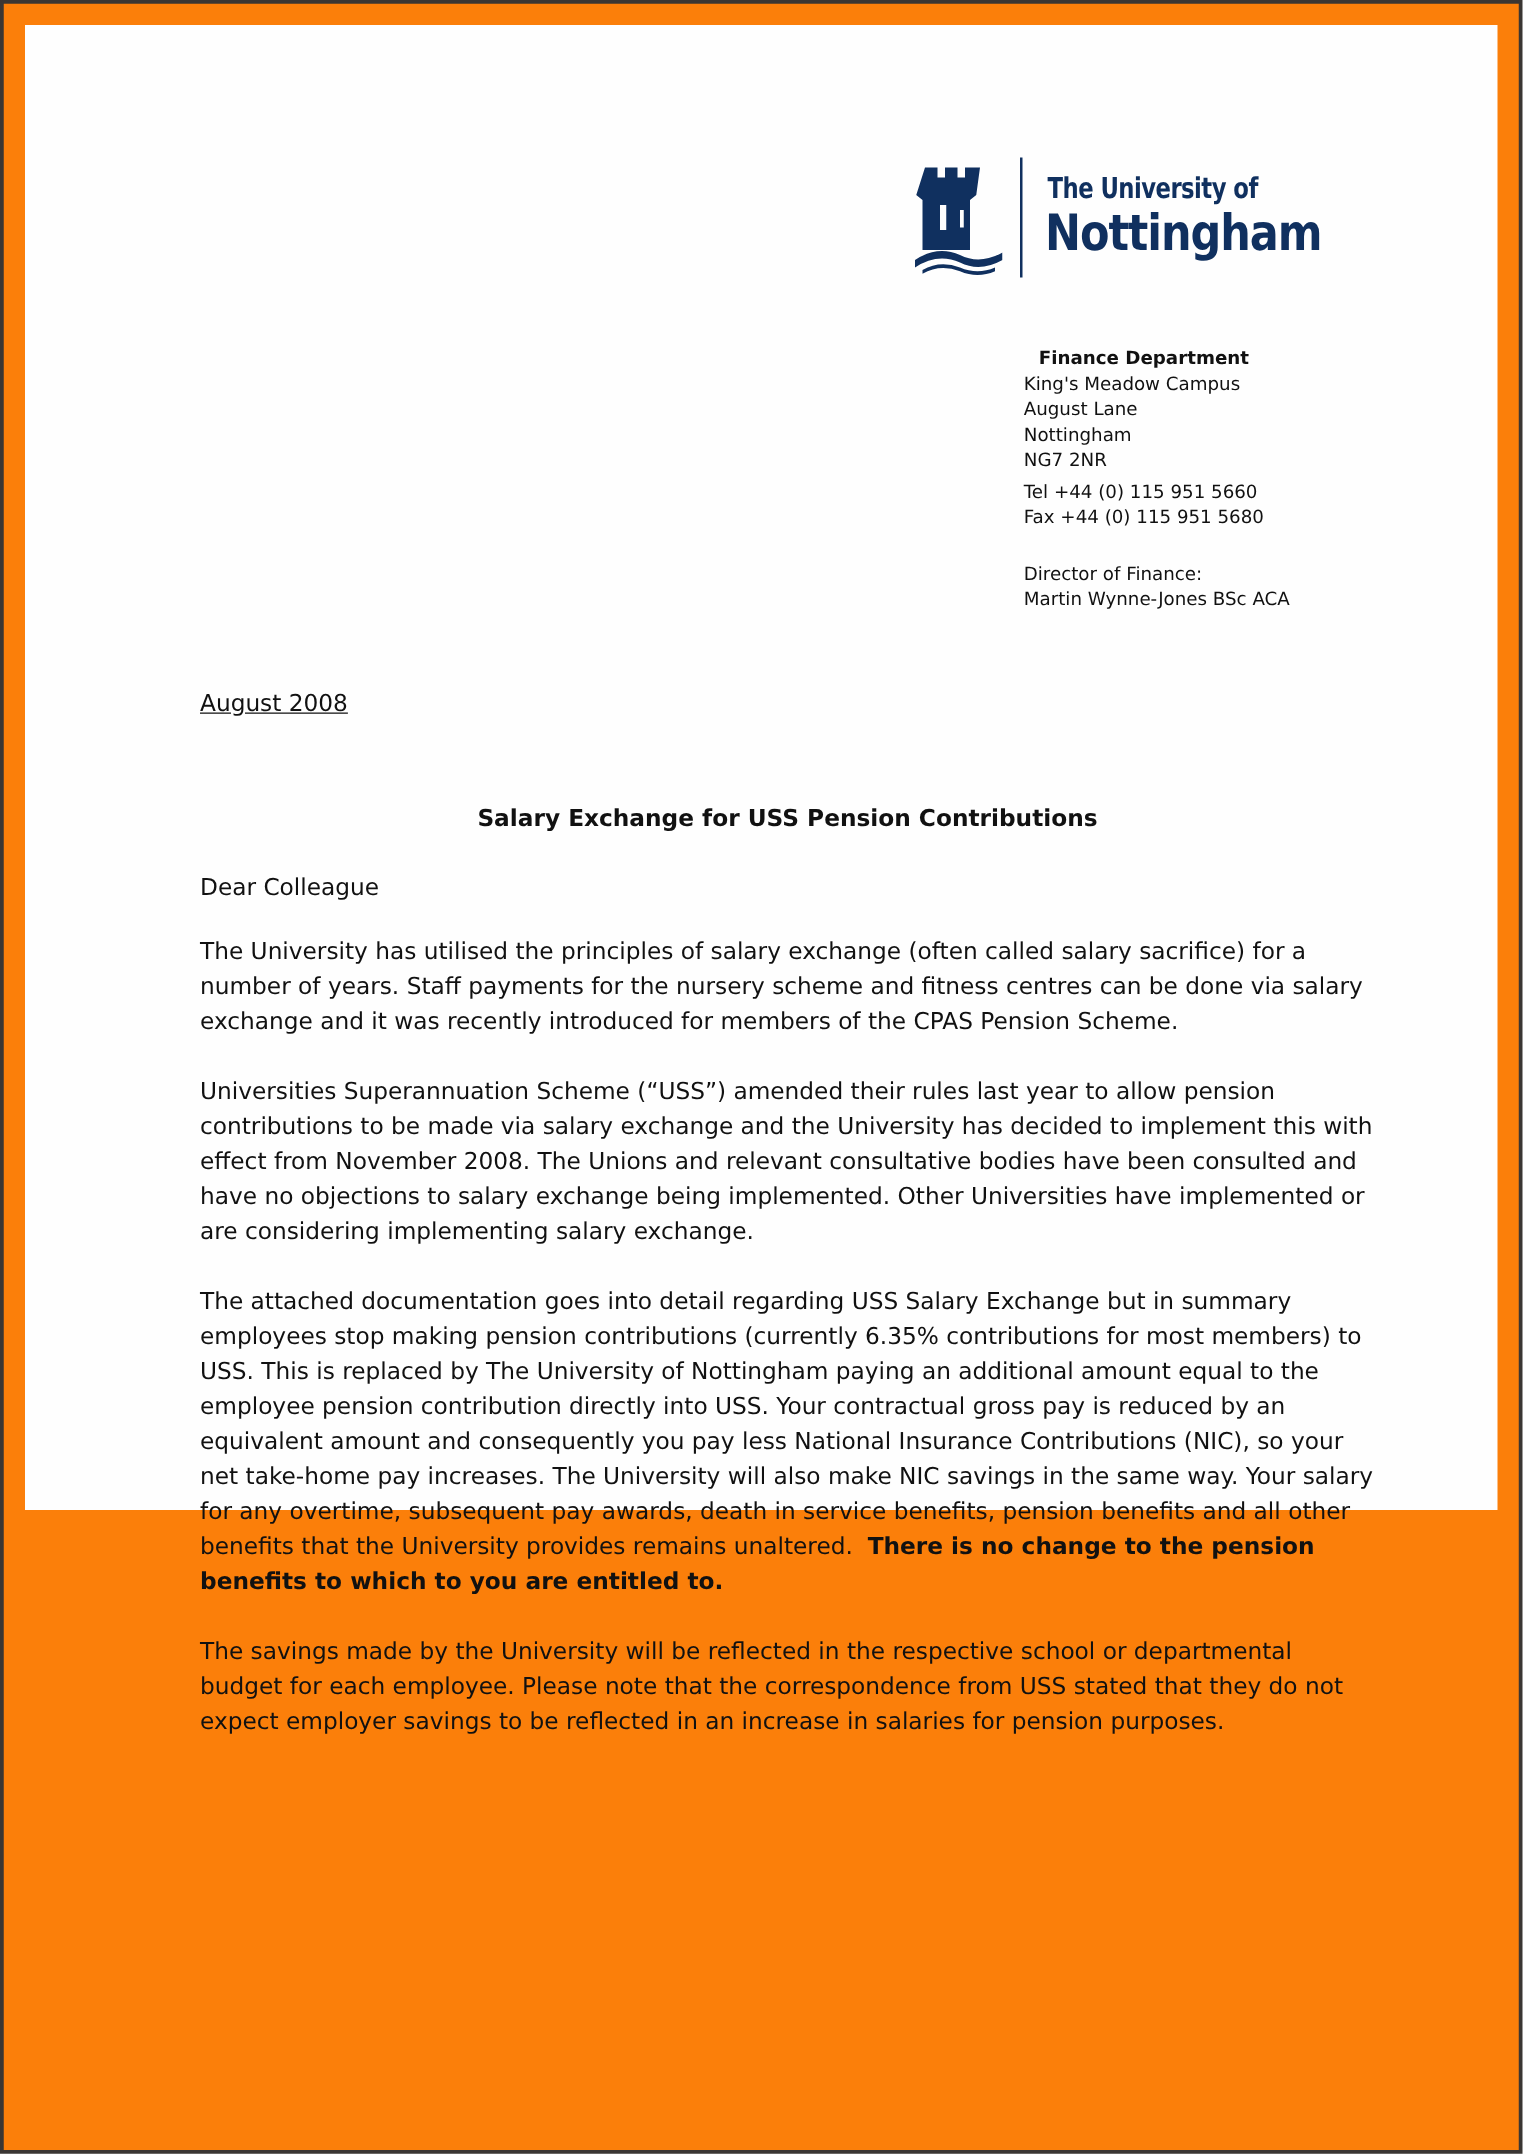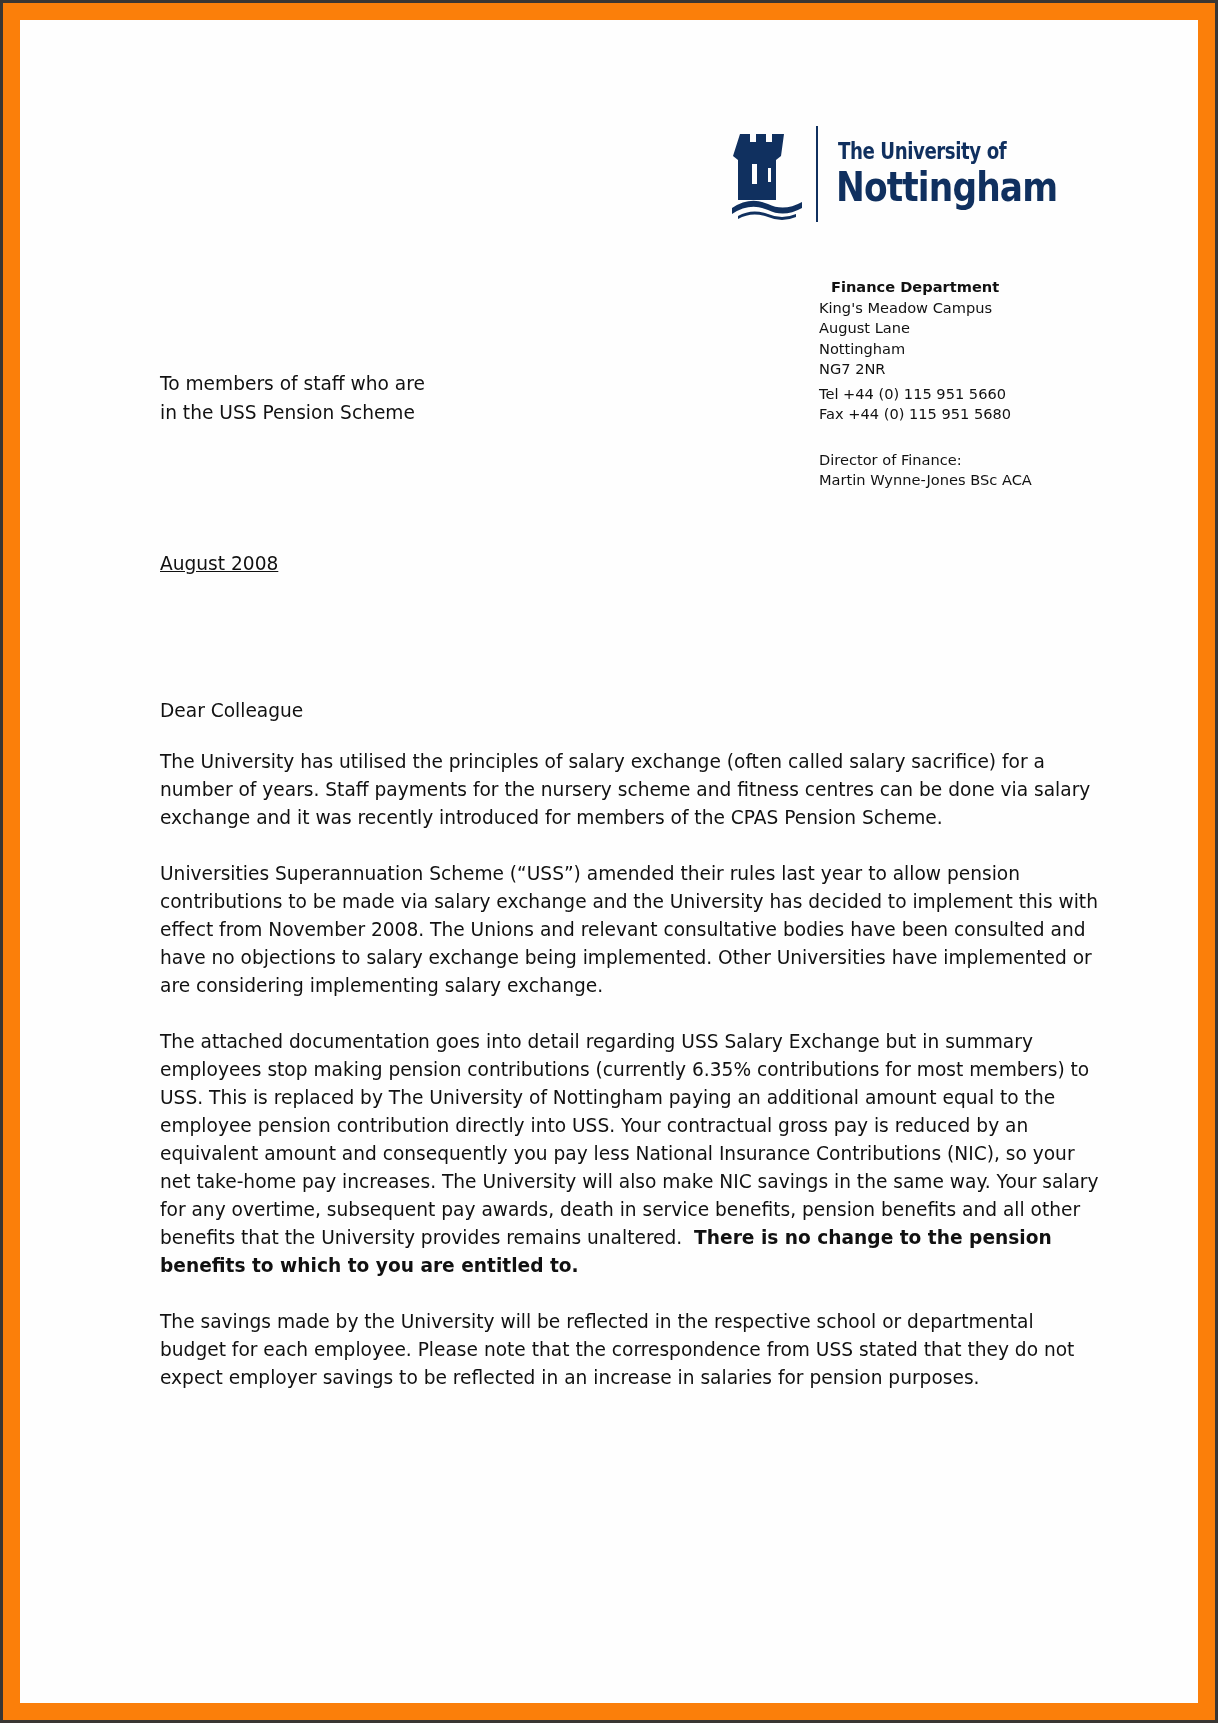--- a/index.html
+++ b/index.html
@@ -8,21 +8,21 @@
     background: #3a3633;
     position: relative;
     overflow: hidden;
     font-family: "DejaVu Sans", sans-serif;
   }
   .frame {
     position: absolute; left: 3px; top: 3px; right: 3px; bottom: 3px;
     background: #fb7f0a;
   }
   .page {
-    position: absolute; left: 20px; top: 20px; width: 1178px; height: 1683px;
+    position: absolute; left: 20px; top: 20px; width: 1178px; height: 1188px;
     background: #fefefe;
     color: #111;
   }
   .logo {
     position: absolute; left: 712px; top: 88px; width: 350px; height: 120px;
   }
   .logo .crest { position: absolute; left: 0; top: 20px; width: 70px; height: 92px; }
   .logo .divider { position: absolute; left: 84px; top: 18px; width: 2px; height: 96px; background: #10305f; }
   .logo .line1 {
     position: absolute; left: 106px; top: 30px;
@@ -95,27 +95,24 @@
     <div>Nottingham</div>
     <div>NG7 2NR</div>
     <div class="gap-sm"></div>
     <div>Tel +44 (0) 115 951 5660</div>
     <div>Fax +44 (0) 115 951 5680</div>
     <div class="gap-lg"></div>
     <div>Director of Finance:</div>
     <div>Martin Wynne-Jones BSc ACA</div>
   </div>
 
-  <div class="recipient">
-    <div>To members of staff who are</div>
-    <div>in the USS Pension Scheme</div>
-  </div>
 
   <div class="date">August 2008</div>
 
+  <div class="subject">Salary Exchange for USS Pension Contributions</div>
 
   <div class="salutation">Dear Colleague</div>
 
   <div class="body">
     <p>The University has utilised the principles of salary exchange (often called salary sacrifice) for a number of years.  Staff payments for the nursery scheme and fitness centres can be done via salary exchange and it was recently introduced for members of the CPAS Pension Scheme.</p>
     <p>Universities Superannuation Scheme (“USS”) amended their rules last year to allow pension contributions to be made via salary exchange and the University has decided to implement this with effect from November 2008.  The Unions and relevant consultative bodies have been consulted and have no objections to salary exchange being implemented.  Other Universities have implemented or are considering implementing salary exchange.</p>
     <p><span>The attached documentation goes into detail regarding USS Salary Exchange but in summary employees stop making pension contributions (currently 6.35% contributions for most members) to USS. This is replaced by The University of Nottingham paying an additional amount equal to the employee pension contribution directly into USS.  Your contractual gross pay is reduced by an equivalent amount and consequently you pay less National Insurance Contributions (NIC), so your net take-home pay increases.  The University will also make NIC savings in the same way.  Your salary for any overtime, subsequent pay awards, death in service benefits, pension benefits and all other benefits that the University provides remains unaltered.</span>&nbsp; <span class="strong">There is no change to the pension benefits to which to you are entitled to.</span></p>
     <p>The savings made by the University will be reflected in the respective school or departmental budget for each employee. Please note that the correspondence from USS stated that they do not expect employer savings to be reflected in an increase in salaries for pension purposes.</p>
   </div>
 </div>

